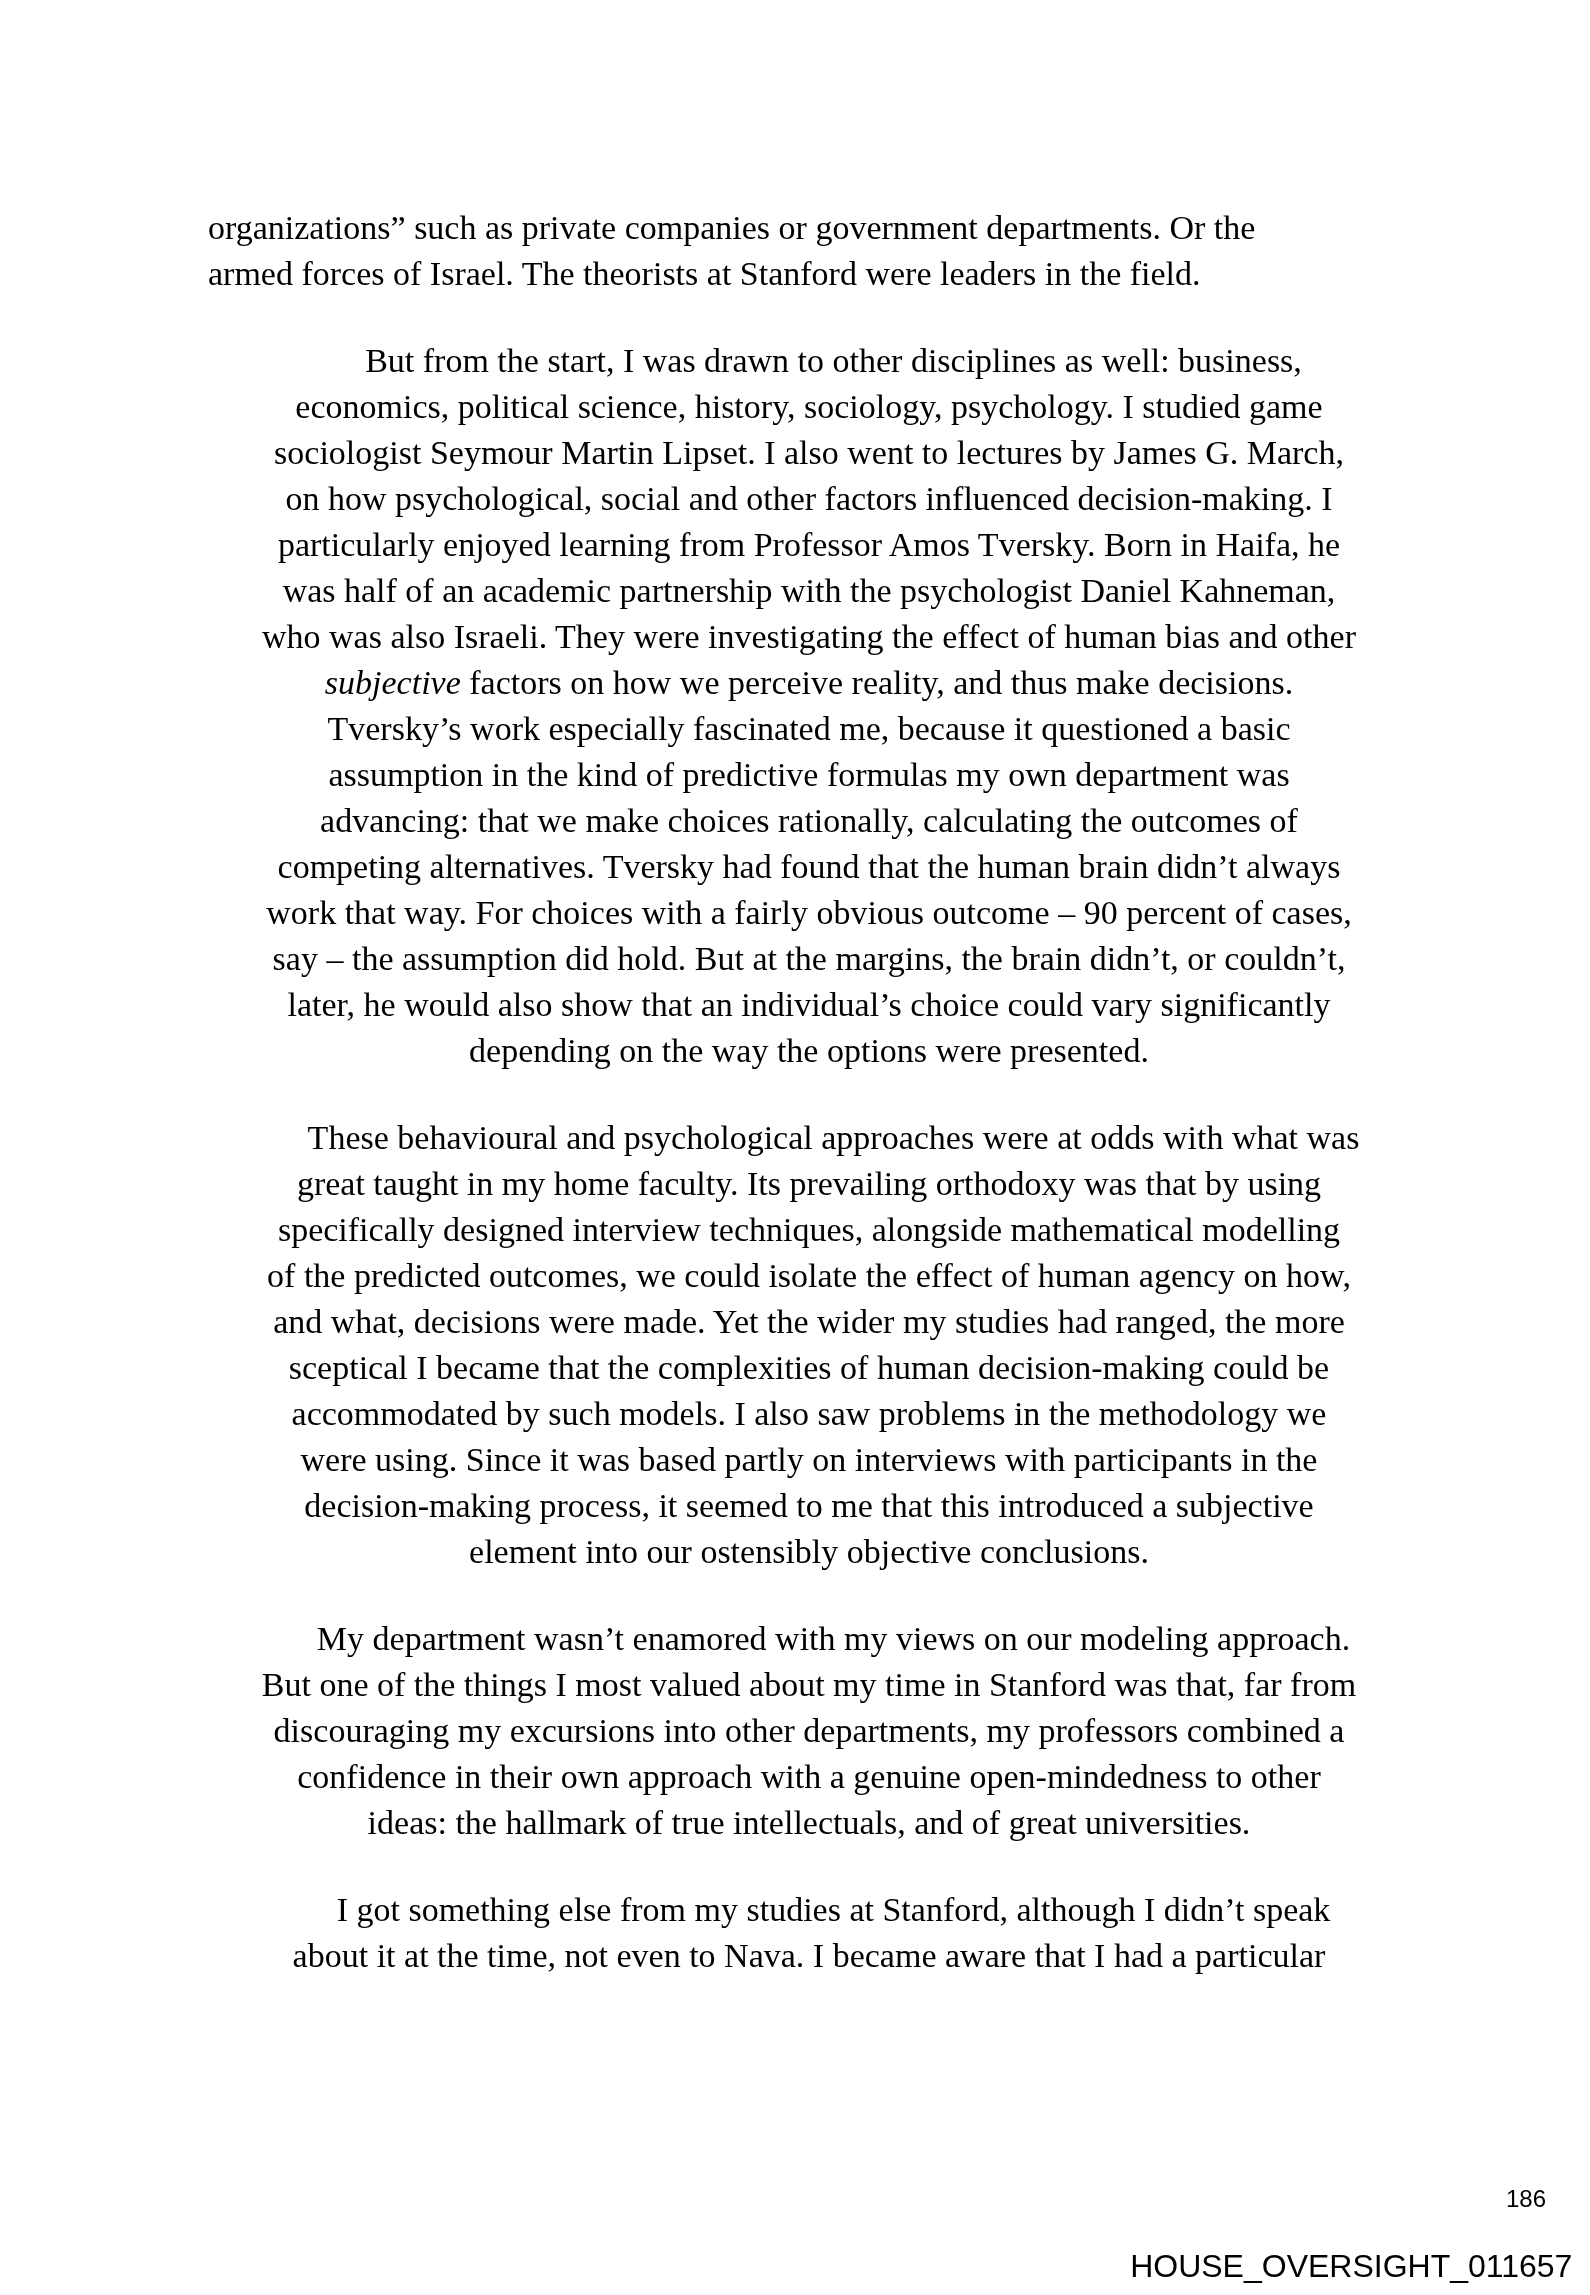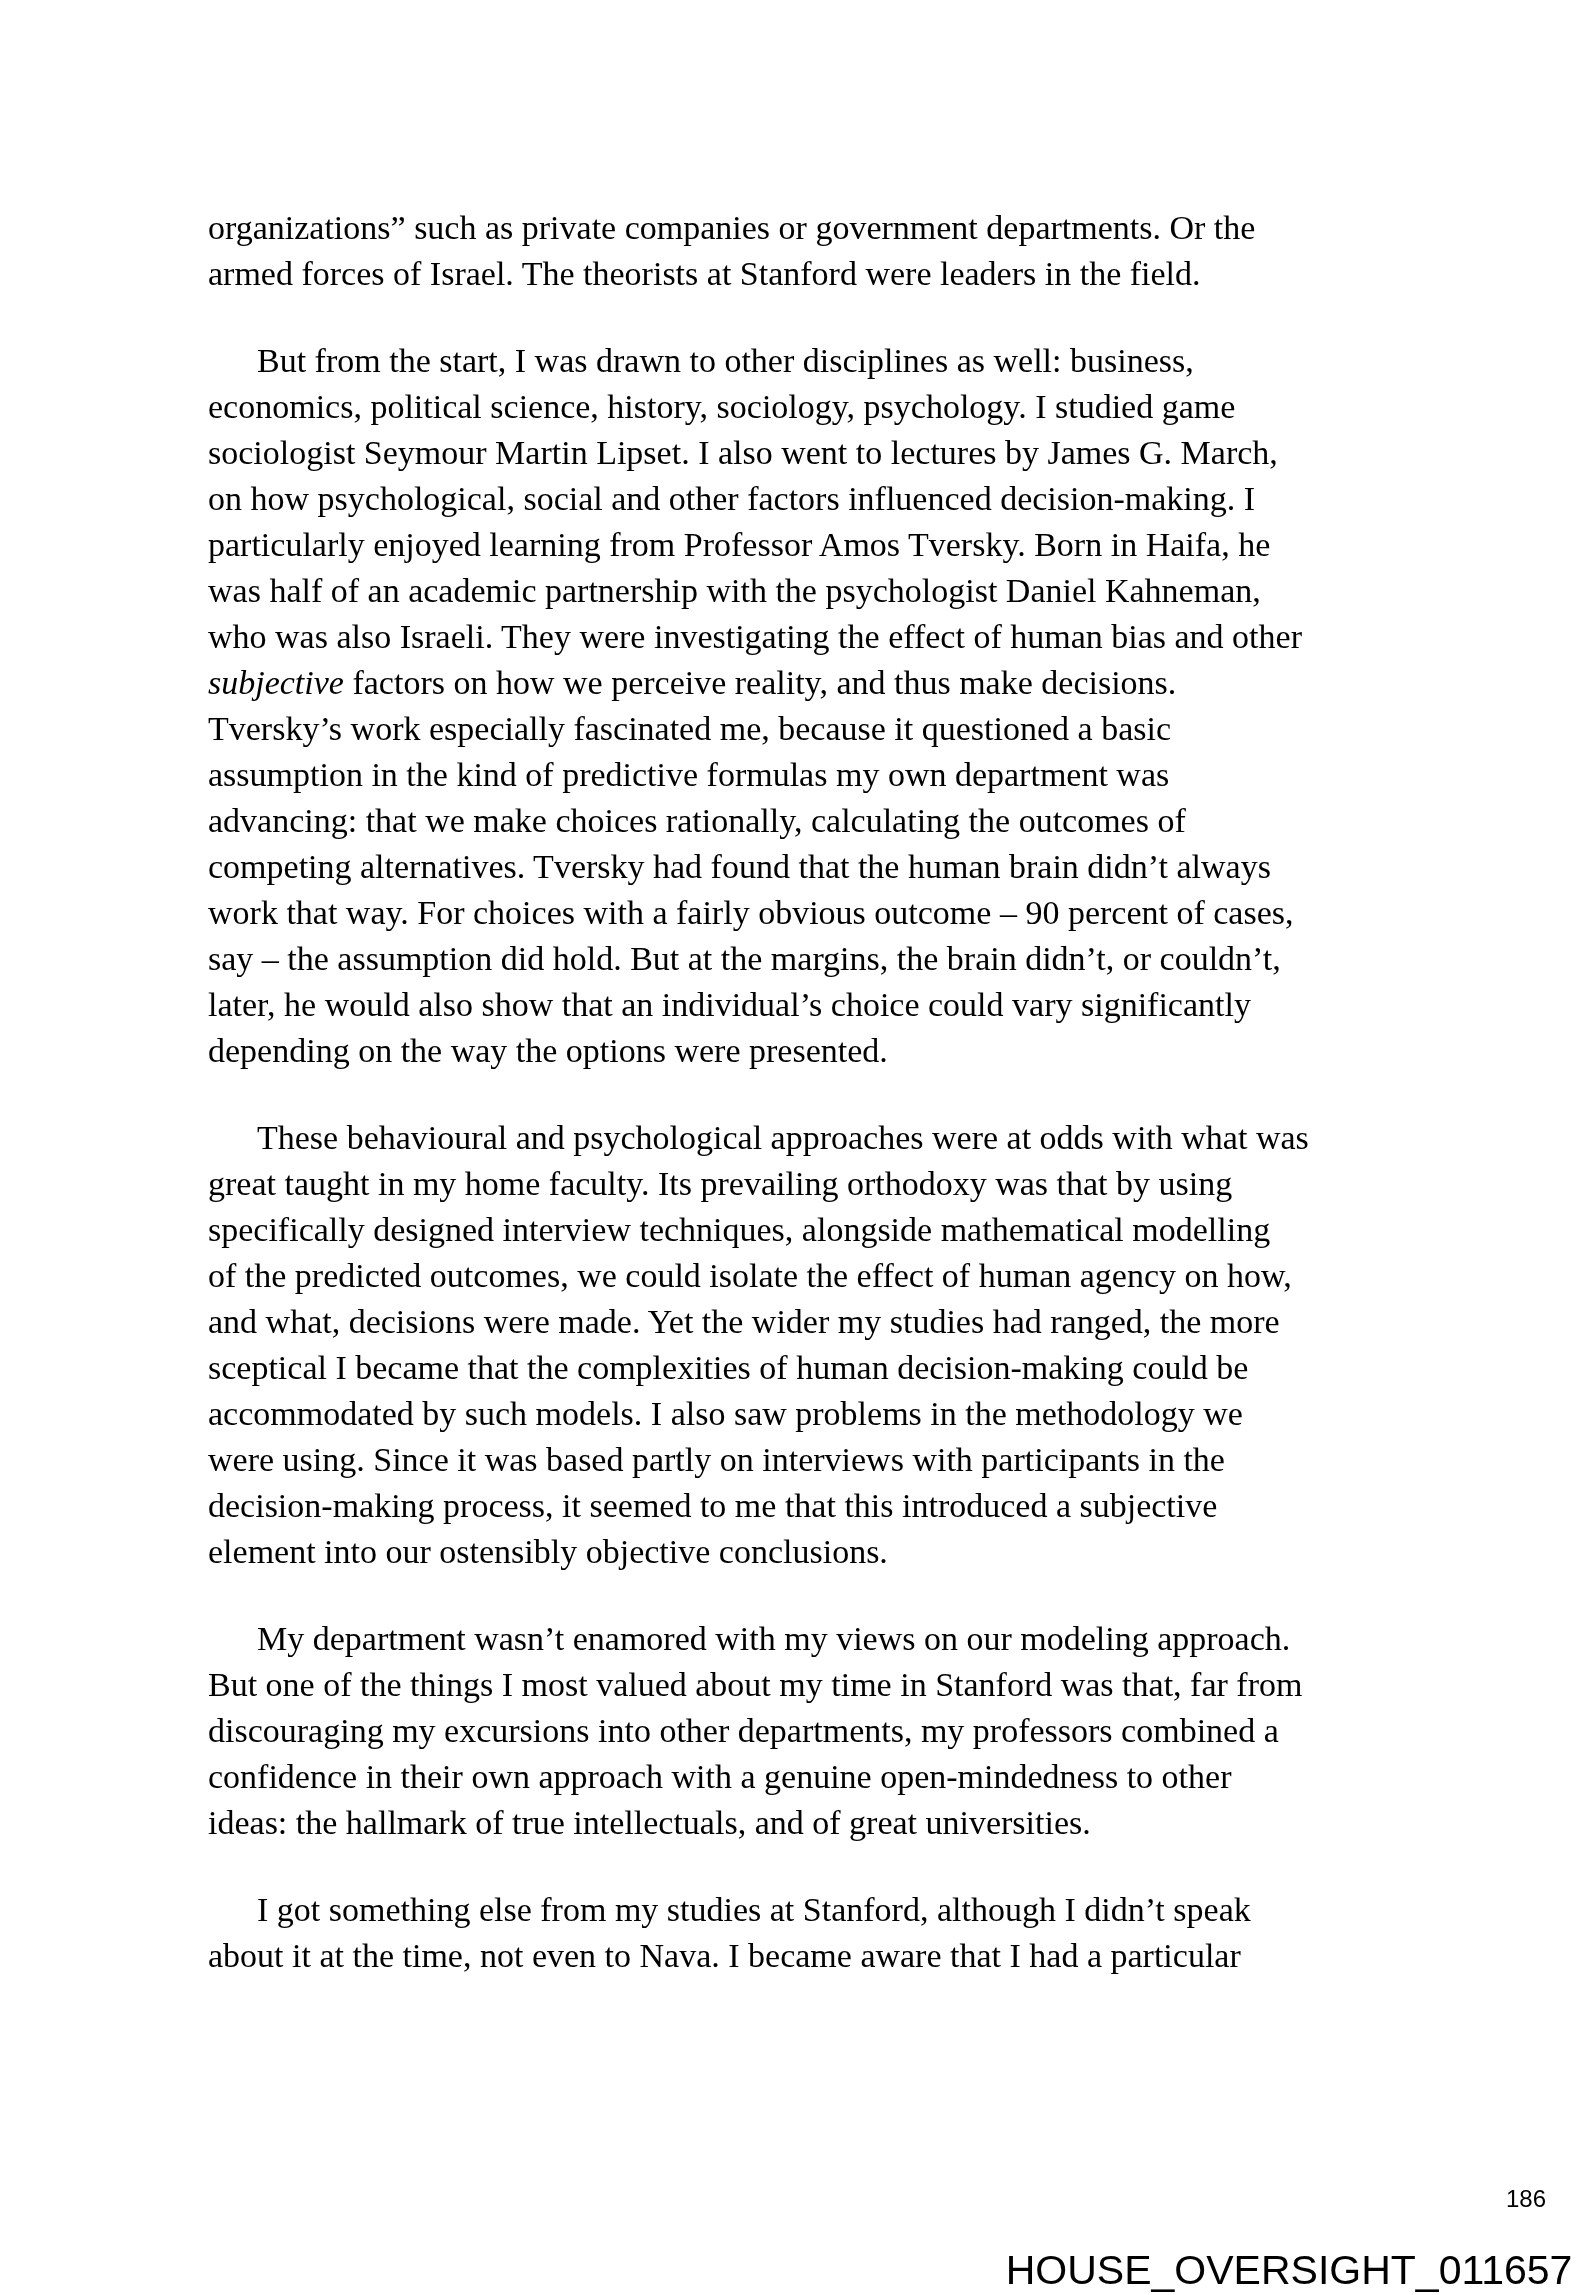--- a/index.html
+++ b/index.html
@@ -14,38 +14,38 @@
   }
   .text-block {
     position: absolute;
     left: 196px;
     top: 193px;
     width: 1226px;
     font-size: 34px;
     line-height: 46px;
   }
   .para { margin: 12px; }
-  .para + .para { margin-top: 41px; }
+  .para + .para { margin-top: 41px; text-align: center; }
   .para.indent .line:first-child { text-indent: 49px; }
   .line { white-space: nowrap; }
   .italic { font-style: italic; }
   .page-number {
     position: absolute;
     top: 2187px;
     right: 45px;
     font-family: "Liberation Sans", sans-serif;
     font-size: 24px;
     line-height: 1;
   }
   .bates-stamp {
     position: absolute;
     top: 2250px;
     right: 18.6px;
     font-family: "Liberation Sans", sans-serif;
-    font-size: 41px;
+    font-size: 32px;
     line-height: 1;
   }
 </style>
 </head>
 <body>
 
 <div class="page">
   <div class="text-block">
       <div class="para">
         <div class="line"><span class="">organizations” such as private companies or government departments. Or the</span></div>

